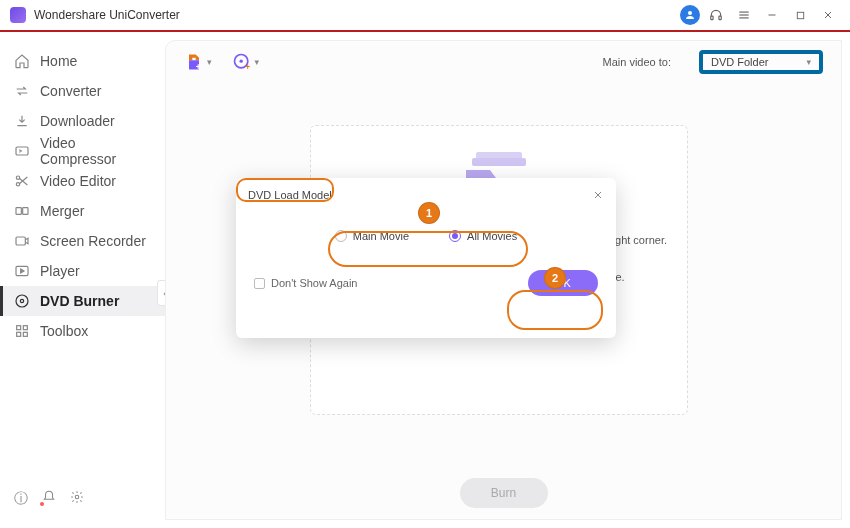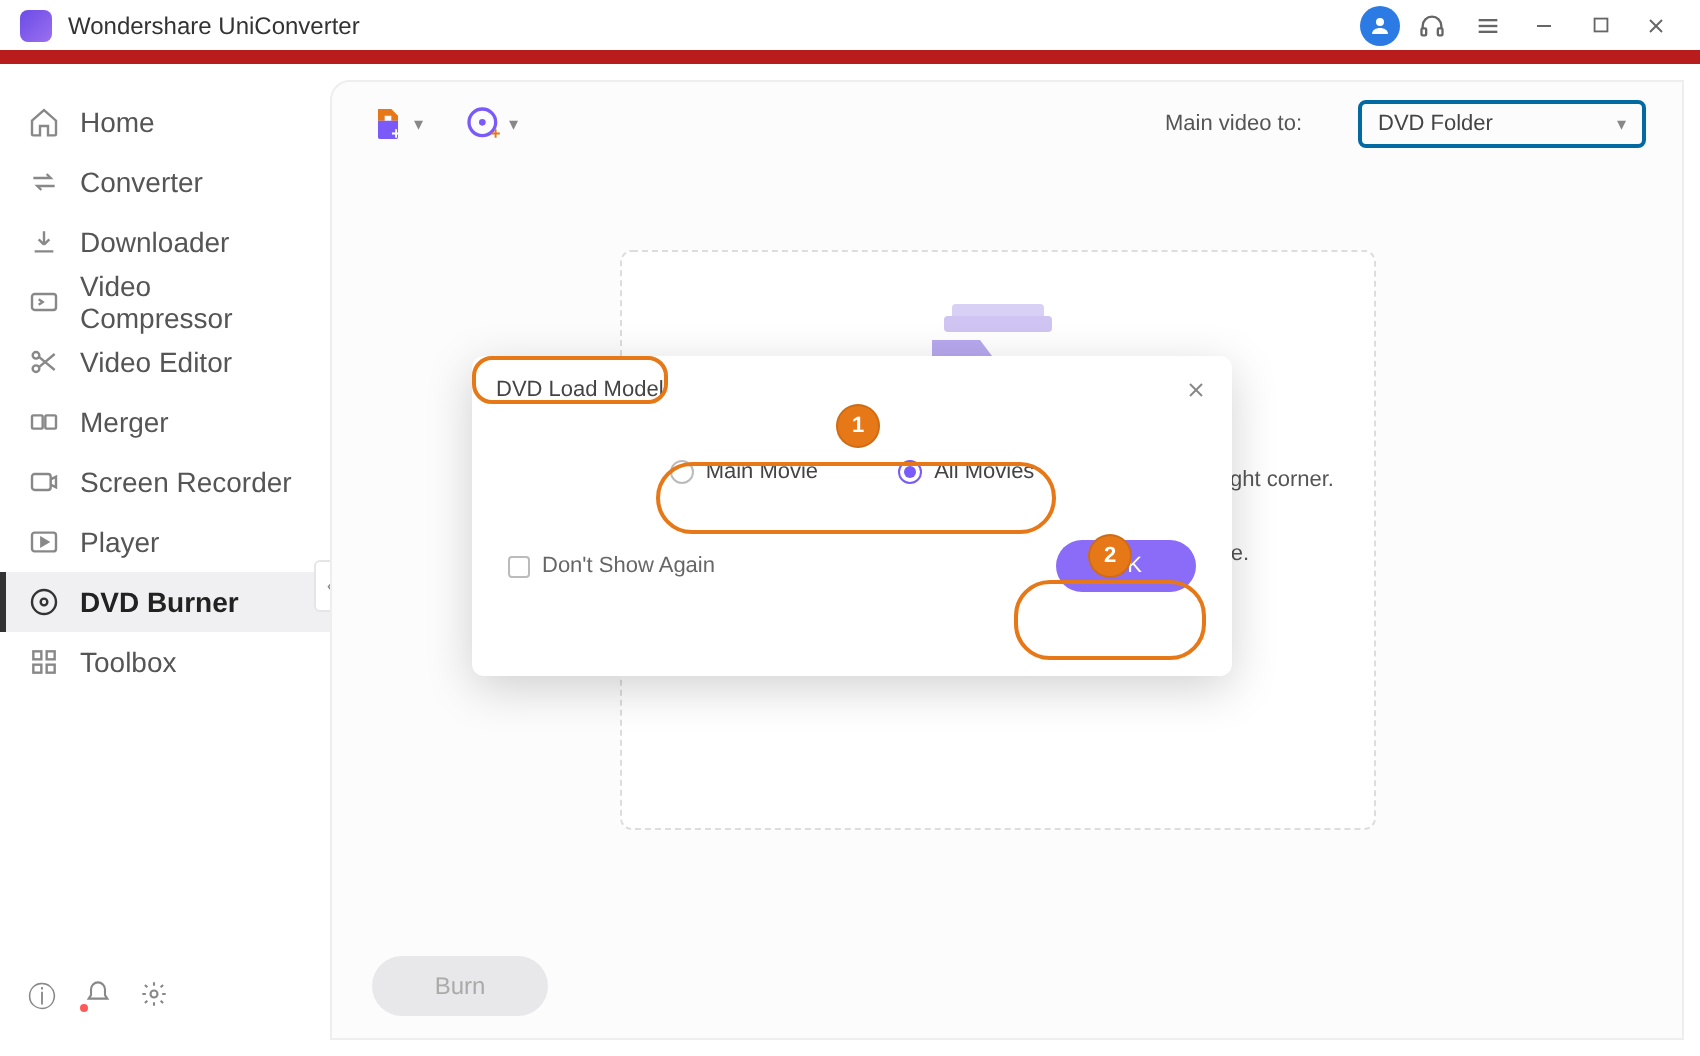--- a/index.html
+++ b/index.html
@@ -1,18 +1,18 @@
 <!DOCTYPE html>
 <html><head>
 <meta charset="utf-8">
 <style>
 * { margin: 0; padding: 0; box-sizing: border-box; font-family: -apple-system, BlinkMacSystemFont, "Segoe UI", sans-serif; }
 body { width: 850px; height: 528px; background: #f5f5f7; position: relative; overflow: hidden; }
 
-.titlebar { height: 32px; background: #fff; display: flex; align-items: center; padding: 0 10px; border-bottom: 7px solid #b91c1c; }
+.titlebar { height: 32px; background: #fff; display: flex; align-items: center; padding: 0 10px; border-bottom: 2px solid #b91c1c; }
 .titlebar .logo { width: 16px; height: 16px; background: linear-gradient(135deg,#6b4ce6,#9b6ff0); border-radius: 4px; margin-right: 8px; }
 .titlebar .title { font-size: 12px; color: #333; font-weight: 500; }
 .titlebar .spacer { flex: 1; }
 .titlebar .tbtn { width: 24px; height: 24px; display: flex; align-items: center; justify-content: center; color: #666; cursor: pointer; margin-left: 4px; font-size: 13px; }
 .titlebar .tbtn.avatar { background: #2c7be5; color: #fff; border-radius: 50%; width: 20px; height: 20px; font-size: 11px; }
 
 .app { display: flex; height: 496px; background: #fff; }
 
 .sidebar { width: 165px; background: #fff; padding: 14px 0; display: flex; flex-direction: column; position: relative; }
 .side-item { display: flex; align-items: center; height: 30px; padding: 0 14px; font-size: 14px; color: #555; cursor: pointer; gap: 10px; }
@@ -24,29 +24,29 @@
 .sidebar .bottom span { cursor: pointer; font-size: 14px; }
 .sidebar .bottom .dot::after { content: ""; position: absolute; width: 4px; height: 4px; background: #ff5a5a; border-radius: 50%; margin-left: -2px; margin-top: -2px; }
 .collapse { position: absolute; right: -8px; top: 248px; width: 16px; height: 26px; background: #fff; border: 1px solid #e5e5e8; border-radius: 3px; display: flex; align-items: center; justify-content: center; font-size: 10px; color: #888; cursor: pointer; }
 
 .main { flex: 1; background: #fcfcfd; border-top-left-radius: 10px; margin: 8px 8px 8px 0; border: 1px solid #eee; position: relative; display: flex; flex-direction: column; }
 .toolbar { height: 42px; display: flex; align-items: center; padding: 0 18px; gap: 20px; }
 .tool { display: flex; align-items: center; gap: 3px; cursor: pointer; }
 .tool .caret { font-size: 9px; color: #888; }
 .toolbar .spacer { flex: 1; }
 .burn-to { font-size: 11px; color: #555; margin-right: 8px; }
-.select { width: 144px; height: 24px; border: 2px solid #0369a1; border-radius: 4px; font-size: 11px; padding: 0 8px; display: flex; align-items: center; justify-content: space-between; color: #444; cursor: pointer; }
+.select { width: 124px; height: 24px; border: 4px solid #0369a1; border-radius: 4px; font-size: 11px; padding: 0 8px; display: flex; align-items: center; justify-content: space-between; color: #444; cursor: pointer; }
 .select .caret { font-size: 9px; color: #888; }
 
 .content { flex: 1; position: relative; }
 .card { position: absolute; left: 144px; top: 42px; width: 378px; height: 290px; border: 1px dashed #ddd; border-radius: 6px; background: #fff; padding: 14px 14px; font-size: 11px; color: #555; }
 .card .illus { width: 100%; height: 70px; display: flex; justify-content: center; margin-top: 4px; margin-bottom: 20px; }
 .card .step { margin: 10px 0; line-height: 1.4; }
 
-.footer { height: 52px; display: flex; align-items: center; justify-content: flex-start; padding: 0 20px; }
+.footer { height: 52px; display: flex; align-items: center; justify-content: center; padding: 0 20px; }
 .burn-btn { width: 88px; height: 30px; background: #e8e8ea; color: #aaa; border-radius: 15px; display: flex; align-items: center; justify-content: center; font-size: 12px; cursor: pointer; }
 
 
 .modal { position: absolute; left: 236px; top: 178px; width: 380px; height: 160px; background: #fff; border-radius: 6px; box-shadow: 0 6px 24px rgba(0,0,0,0.18); z-index: 10; }
 .modal .hdr { display: flex; align-items: center; height: 34px; padding: 0 12px; gap: 28px; }
 .modal .hdr .mtitle { font-size: 11px; color: #444; }
 .modal .hdr .close { margin-left: auto; color: #888; cursor: pointer; font-size: 14px; }
 .modal .body { padding: 18px 0; display: flex; justify-content: center; gap: 40px; }
 .radio { display: flex; align-items: center; gap: 6px; font-size: 11px; color: #444; cursor: pointer; }
 .radio .r { width: 12px; height: 12px; border: 1.5px solid #bbb; border-radius: 50%; display: flex; align-items: center; justify-content: center; }

